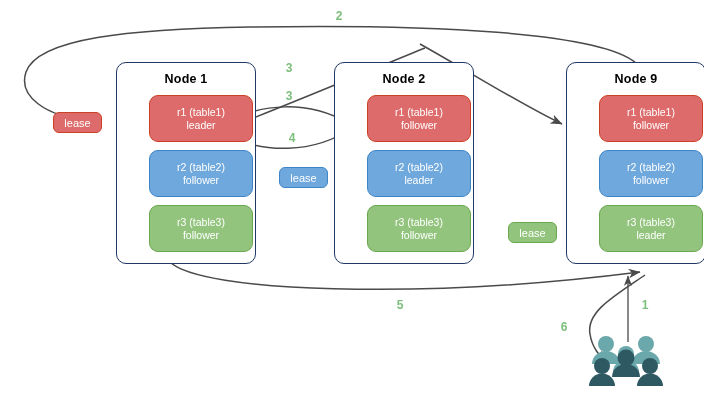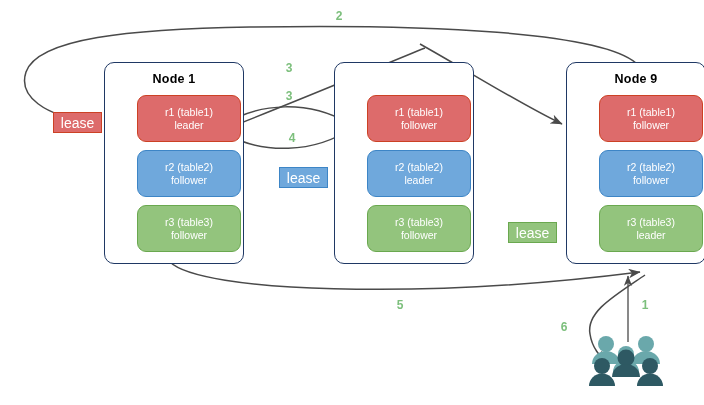--- a/index.html
+++ b/index.html
@@ -51,26 +51,26 @@
     color: #ffffff;
     font-size: 10.5px;
     line-height: 13px;
     text-align: center;
     margin-left: 14px;
   }
   .replica .ln { display: block; }
   .lease {
     position: absolute;
     box-sizing: border-box;
-    border-radius: 0;
+    border-radius: 6px;
     display: flex;
     align-items: center;
     justify-content: center;
     color: #ffffff;
-    font-size: 14px;
+    font-size: 11px;
   }
   .step-label {
     position: absolute;
     color: #7cbf7c;
     font-size: 12px;
     font-weight: bold;
     text-align: center;
     white-space: nowrap;
   }
   #users-icon {
@@ -99,21 +99,21 @@
 
     <path d="M 420,44 C 470,72 520,104 562,124" fill="none" stroke="#4a4a4a" stroke-width="1.5" marker-end="url(#ah)"></path>
 
     <path d="M 170,262 C 200,292 420,300 640,272" fill="none" stroke="#4a4a4a" stroke-width="1.5" marker-end="url(#ah)"></path>
 
     <path d="M 628,342 L 628,276" fill="none" stroke="#4a4a4a" stroke-width="1.3" marker-end="url(#ah)"></path>
 
     <path d="M 645,275 C 614,296 586,312 590,334 C 592,348 600,356 606,362" fill="none" stroke="#4a4a4a" stroke-width="1.5" marker-end="url(#ah)"></path>
   </svg>
 
-  <div class="node-box" style="left:104px; top:62px; width:140px; height:202px;">
+  <div class="node-box" style="left:116px; top:62px; width:140px; height:202px;">
     <div class="node-title">Node 1</div>
 
     <div class="replica" style="left:18px; top:32px; width:104px; height:47px;
                 background:#dd6b6b; border:1.6px solid #cc4125;">
       <span class="ln">r1 (table1)</span>
       <span class="ln">leader</span>
     </div>
 
     <div class="replica" style="left:18px; top:87px; width:104px; height:47px;
                 background:#6fa8dc; border:1.6px solid #3d85c6;">
@@ -122,20 +122,21 @@
     </div>
 
     <div class="replica" style="left:18px; top:142px; width:104px; height:47px;
                 background:#93c47d; border:1.6px solid #6aa84f;">
       <span class="ln">r3 (table3)</span>
       <span class="ln">follower</span>
     </div>
   </div>
 
   <div class="node-box" style="left:334px; top:62px; width:140px; height:202px;">
+    <div class="node-title">Node 2</div>
 
     <div class="replica" style="left:18px; top:32px; width:104px; height:47px;
                 background:#dd6b6b; border:1.6px solid #cc4125;">
       <span class="ln">r1 (table1)</span>
       <span class="ln">follower</span>
     </div>
 
     <div class="replica" style="left:18px; top:87px; width:104px; height:47px;
                 background:#6fa8dc; border:1.6px solid #3d85c6;">
       <span class="ln">r2 (table2)</span>

